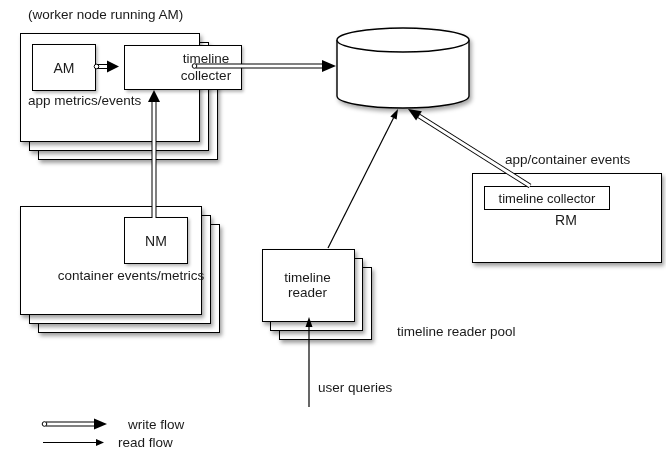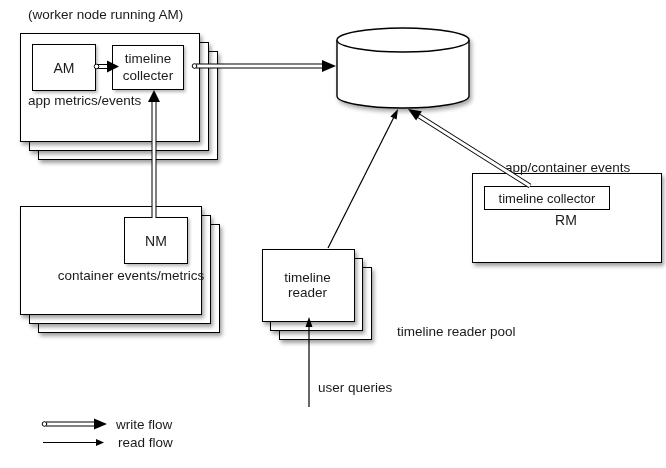--- a/index.html
+++ b/index.html
@@ -54,51 +54,51 @@
 
 <div class="canvas">
 
   <div class="label" style="left:28px; top:7px;">(worker node running AM)</div>
 
   <div>
     <div class="layer" style="left:38px; top:51px; width:178px; height:107px; z-index:1;"></div>
     <div class="layer" style="left:29px; top:42px; width:178px; height:107px; z-index:1;"></div>
     <div class="layer" style="left:20px; top:33px; width:178px; height:107px; z-index:2;"></div>
     <div class="inner-box" style="left:32px; top:44px; width:62px; height:45px;">AM</div>
-    <div class="inner-box" style="left:112px; top:45px; width:70px; height:43px; font-size:13.5px; line-height:1.2;">timeline collecter</div>
+    <div class="inner-box" style="left:124px; top:45px; width:70px; height:43px; font-size:13.5px; line-height:1.2;padding-left:46px;">timeline collecter</div>
     <div class="label" style="left:28px; top:93px;">app metrics/events</div>
   </div>
 
   <div>
     <div class="layer" style="left:38px; top:224px; width:180px; height:107px; z-index:1;"></div>
     <div class="layer" style="left:29px; top:215px; width:180px; height:107px; z-index:1;"></div>
     <div class="layer" style="left:20px; top:206px; width:180px; height:107px; z-index:2;"></div>
     <div class="inner-box" style="left:124px; top:217px; width:62px; height:45px;">NM</div>
     <div class="label center" style="left:20px; top:268px; width:180px;padding-left:21px;">container events/metrics</div>
   </div>
 
 
   <div>
-    <div class="label" style="left:505px; top:160px;">app/container events</div>
+    <div class="label" style="left:505px; top:152px;">app/container events</div>
     <div class="layer" style="left:472px; top:173px; width:188px; height:88px; z-index:2;"></div>
     <div class="inner-box" style="left:484px; top:186px; width:124px; height:22px; font-size:13px; box-shadow:none;">timeline collector</div>
     <div class="label center" style="left:472px; top:212px; width:188px; font-size:14px;">RM</div>
   </div>
 
   <div>
     <div class="layer" style="left:279px; top:267px; width:91px; height:71px; z-index:1;"></div>
     <div class="layer" style="left:270px; top:258px; width:91px; height:71px; z-index:1;"></div>
     <div class="layer" style="left:262px; top:249px; width:91px; height:71px; z-index:2;"></div>
     <div class="boxtext" style="left:266px; top:253px; width:83px; height:63px;">timeline reader</div>
   </div>
 
   <div class="label" style="left:385px; top:324px;margin-left:12px;">timeline reader pool</div>
   <div class="label" style="left:318px; top:380px;">user queries</div>
 
-  <div class="label" style="left:116px; top:417px;">write flow</div>
+  <div class="label" style="left:128px; top:417px;">write flow</div>
   <div class="label" style="left:118px; top:435px;">read flow</div>
 
 
   <svg class="overlay" width="666" height="468" viewBox="0 0 666 468">
     <defs>
       <filter id="ds" x="-20%" y="-20%" width="150%" height="150%">
         <feDropShadow dx="2" dy="3" stdDeviation="2" flood-color="#000" flood-opacity="0.35"></feDropShadow>
       </filter>
     </defs>
 

